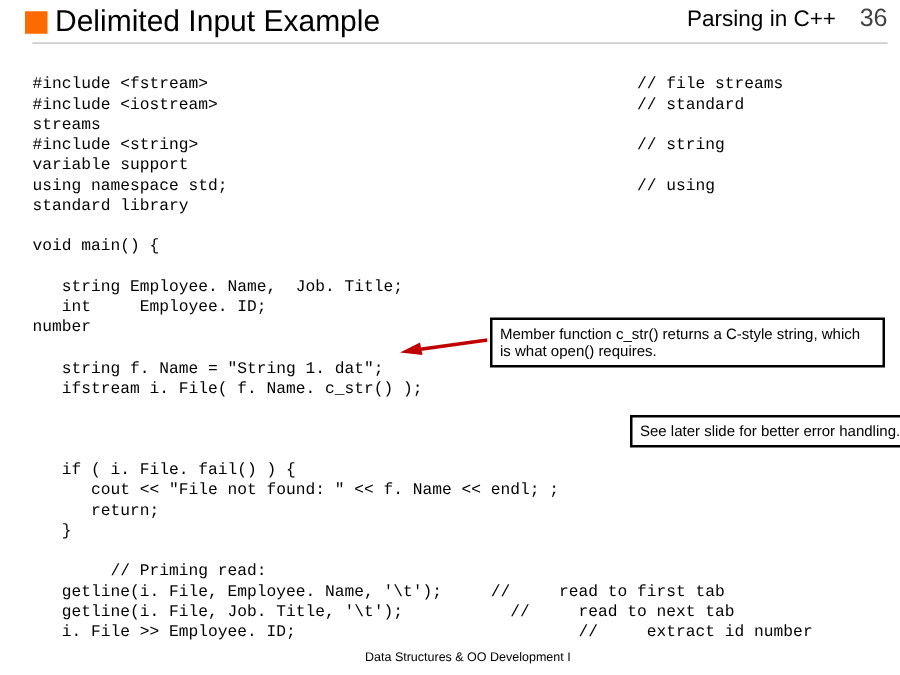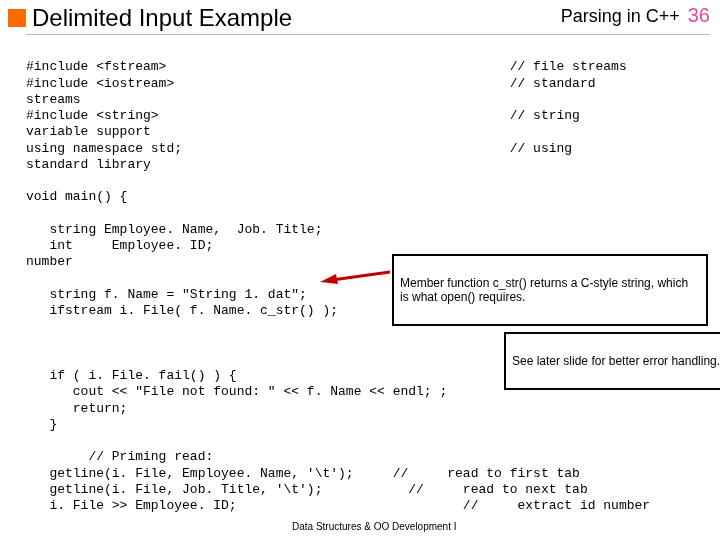--- a/index.html
+++ b/index.html
@@ -9,69 +9,69 @@
     height: 540px;
     font-family: Arial, sans-serif;
     background: #fff;
     overflow: hidden;
     position: relative;
   }
   .header {
     display: flex;
     align-items: flex-start;
     justify-content: space-between;
-    padding: 4px 10px 2px 8px;
+    padding: 4px 10px 2px 20px;
   }
   .title-block {
     display: flex;
     align-items: center;
   }
   .orange-sq {
     width: 18px;
     height: 18px;
     background: #ff6a00;
     margin-right: 6px;
   }
   .title {
     font-size: 24px;
     font-weight: normal;
     color: #000;
   }
   .right-header {
     display: flex;
     align-items: baseline;
-    gap: 8px;
+    gap: 19px;
   }
   .subtitle {
     font-size: 18px;
     color: #000;
   }
   .pagenum {
     font-size: 20px;
-    color: #ec4899;
+    color: #404040;
   }
   .hr {
     margin: 0 10px 4px 26px;
     border: none;
     border-top: 1px solid #bbb;
   }
   .code-area {
     position: relative;
     padding: 4px 10px 0 26px;
     font-family: "Courier New", monospace;
     font-size: 13px;
     line-height: 1.25;
     white-space: pre;
     color: #000;
   }
   .callout {
     position: absolute;
     background: #fff;
     border: 2px solid #000;
-    padding: 20px 6px;
+    padding: 4px 6px;
     font-family: Arial, sans-serif;
     font-size: 12px;
     white-space: normal;
   }
   .callout1 {
     left: 392px;
     top: 254px;
     width: 300px;
   }
   .callout2 {

